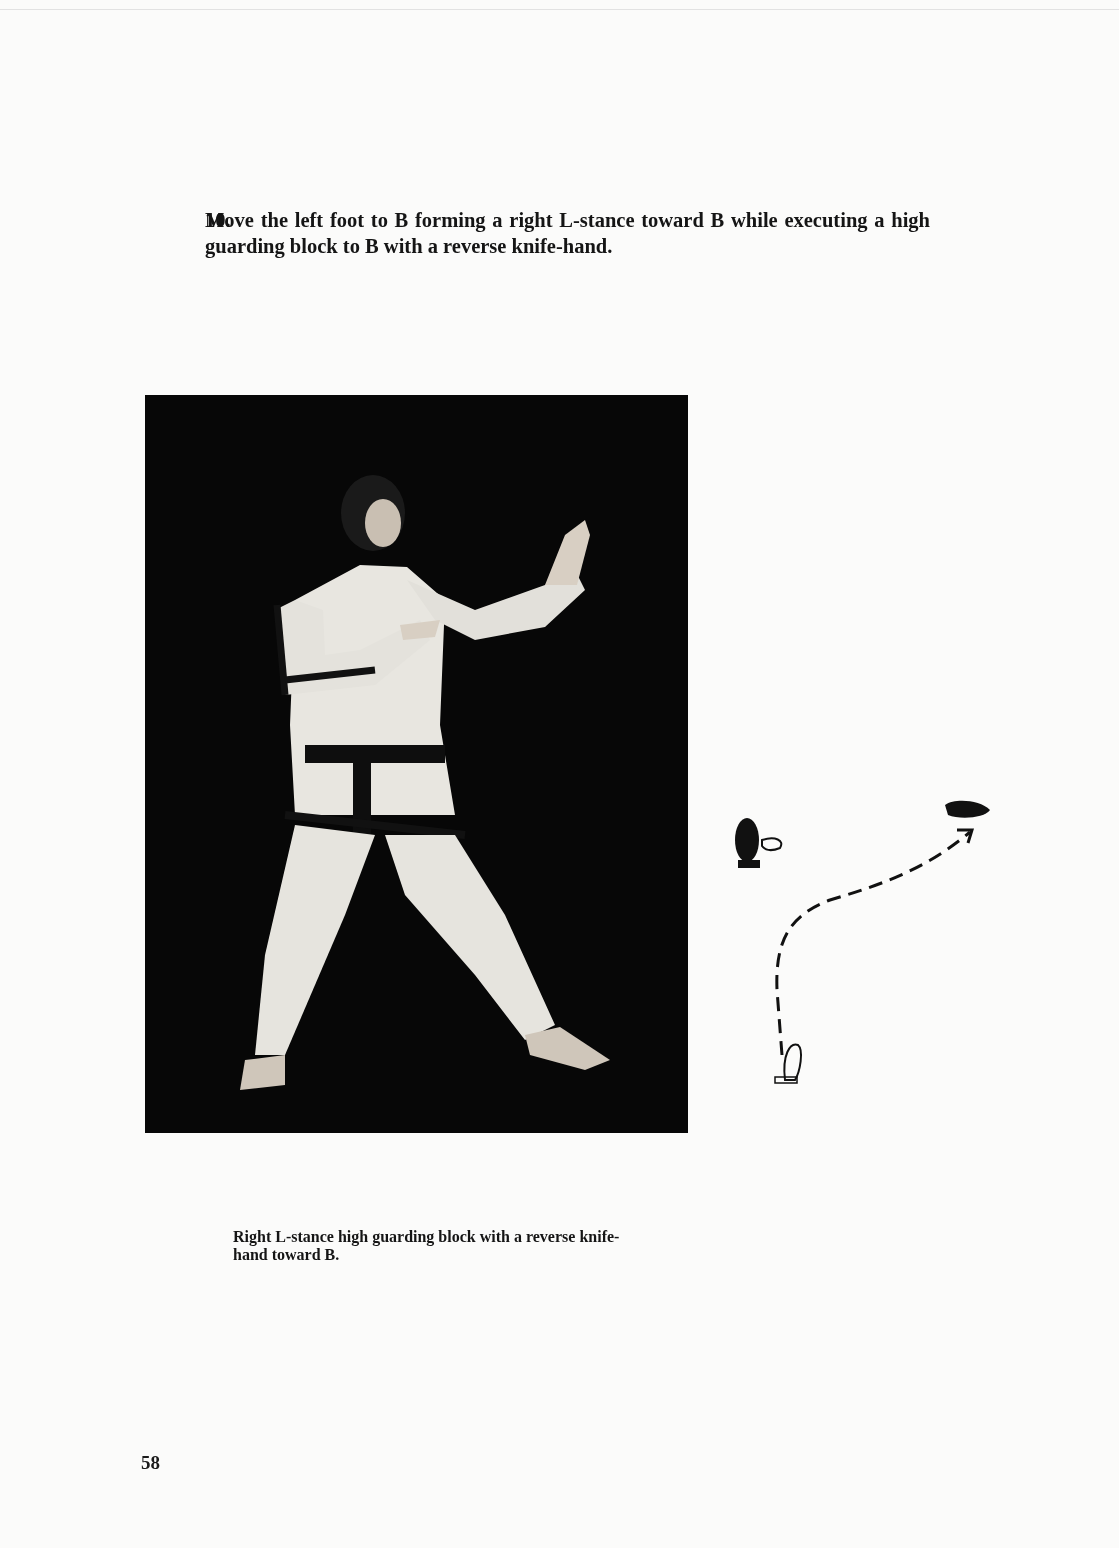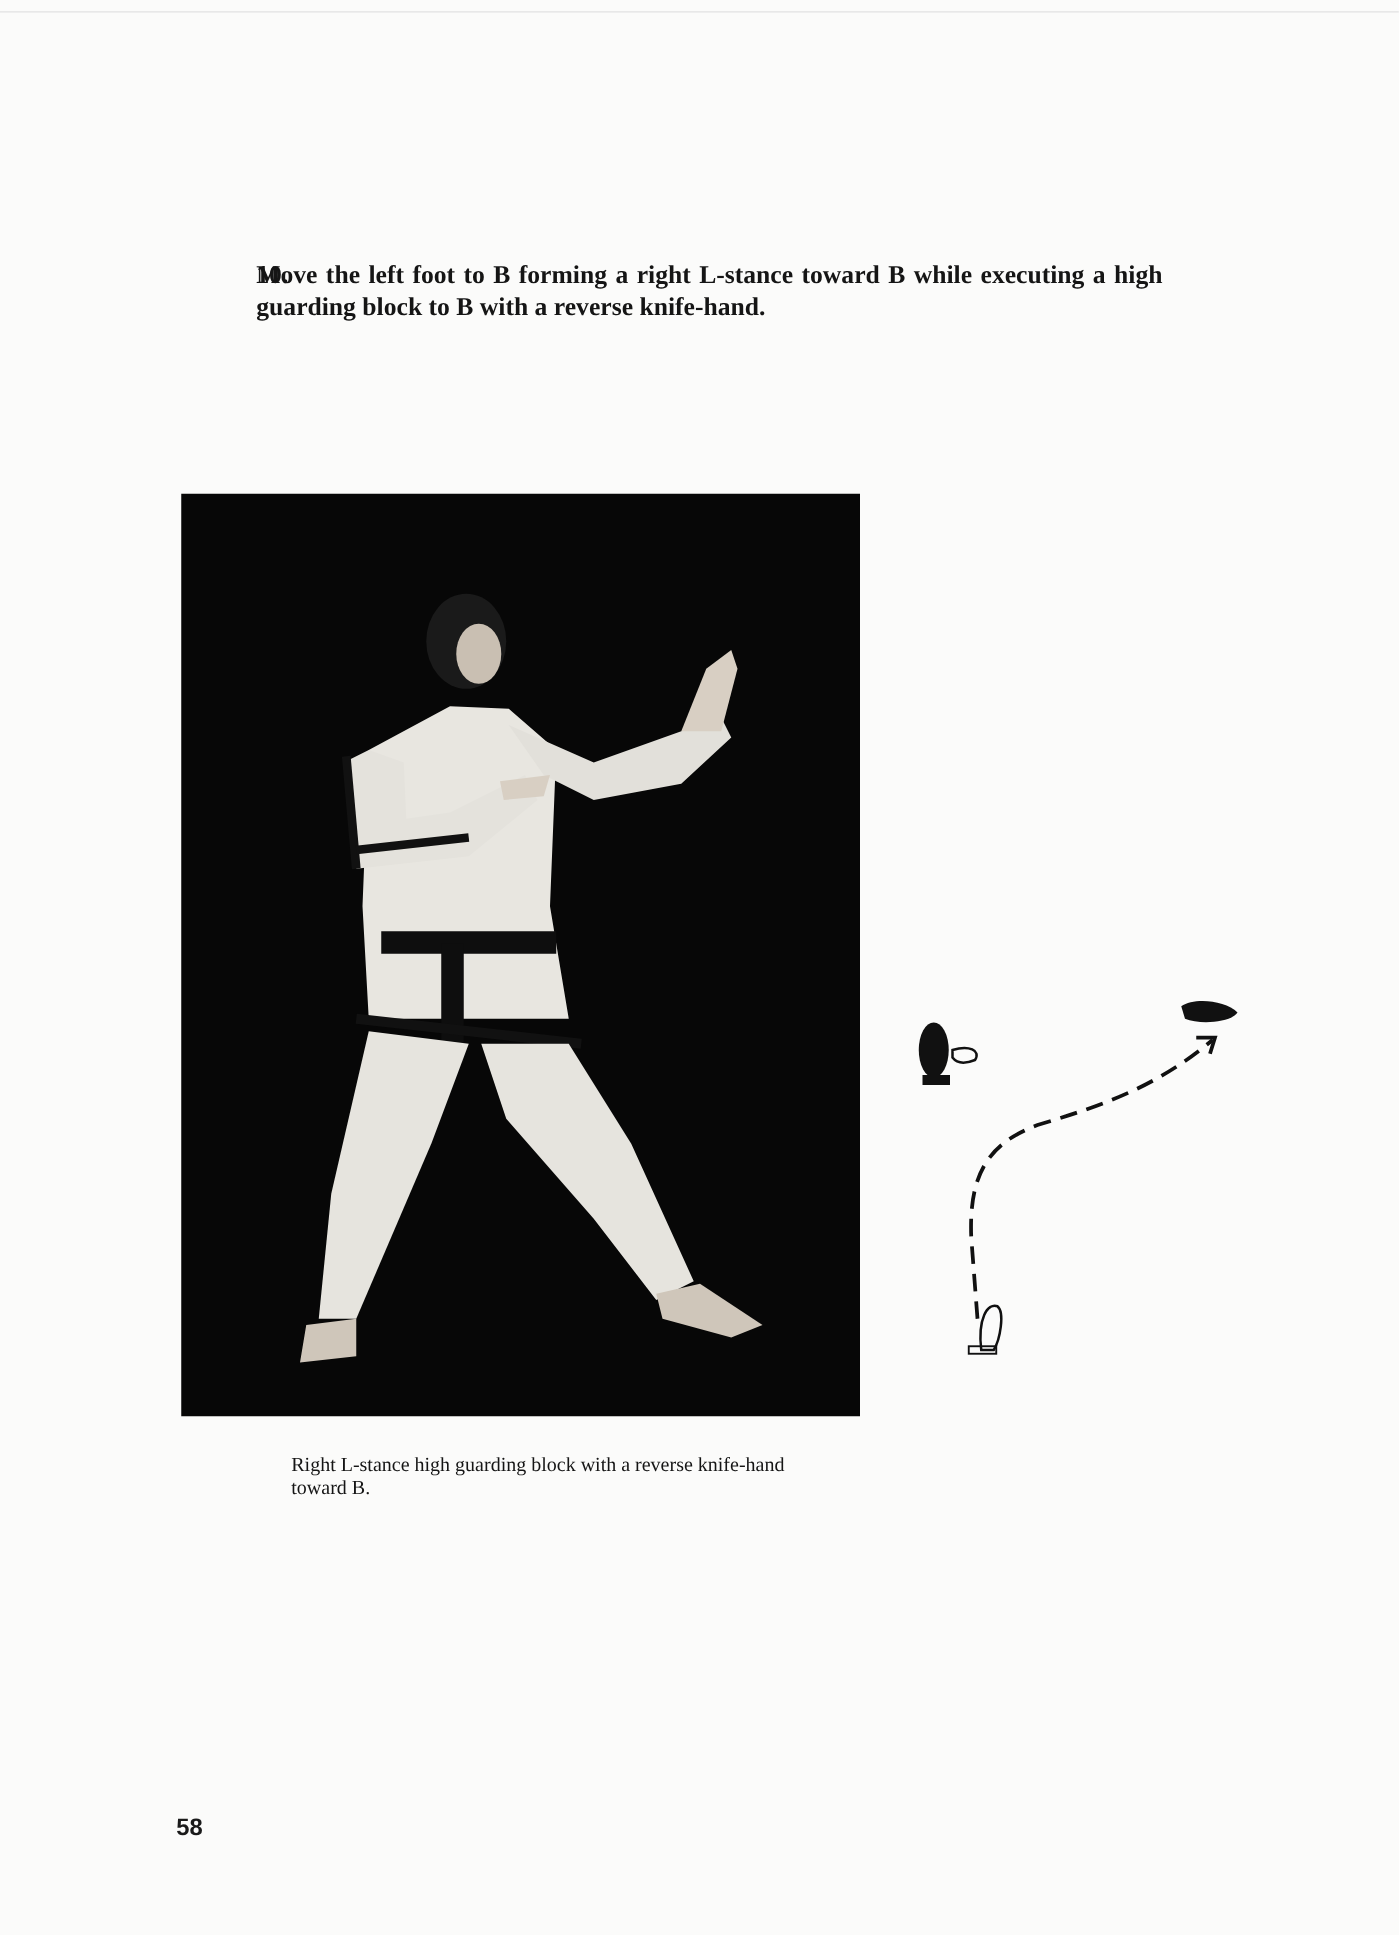--- a/index.html
+++ b/index.html
@@ -2,22 +2,22 @@
 <html><head>
 <meta charset="utf-8">
 <style>
   html, body { margin:0; padding:0; }
   body { width:1119px; height:1548px; background:#fbfbfa; position:relative; overflow:hidden; font-family:"Liberation Serif","DejaVu Serif",serif; color:#151515; }
   .topline { position:absolute; left:0; top:9px; width:1119px; height:1px; background:#e2e2e2; }
   .step { position:absolute; left:205px; top:207px; width:725px; font-size:20.5px; line-height:26px; font-weight:bold; }
   .step .num { position:absolute; left:0; top:0; }
   .step .txt { display:block; text-align:justify; }
   .photo { position:absolute; left:145px; top:395px; width:543px; height:738px; background:#070707; overflow:hidden; }
-  .caption { position:absolute; left:233px; top:1164px; width:400px; font-size:16px; line-height:18px; font-weight:normal; }
-  .pagenum { position:absolute; left:141px; top:1452px; font-family:Liberation Sans, sans-serif; font-weight:bold; font-size:19px; color:#1a1a1a; }
+  .caption { position:absolute; left:233px; top:1228px; width:400px; font-size:16px; line-height:18px; font-weight:bold; }
+  .pagenum { position:absolute; left:141px; top:1452px; font-family:Liberation Serif, serif; font-weight:bold; font-size:19px; color:#1a1a1a; }
   .diagram { position:absolute; left:720px; top:780px; width:290px; height:320px; }
 </style>
 </head>
 <body>
 
 <div class="topline"></div>
 
 <div class="step">
   <span class="num">10.</span>
   <span class="txt">Move the left foot to B forming a right L-stance toward B while executing a high guarding block to B with a reverse knife-hand.</span>

